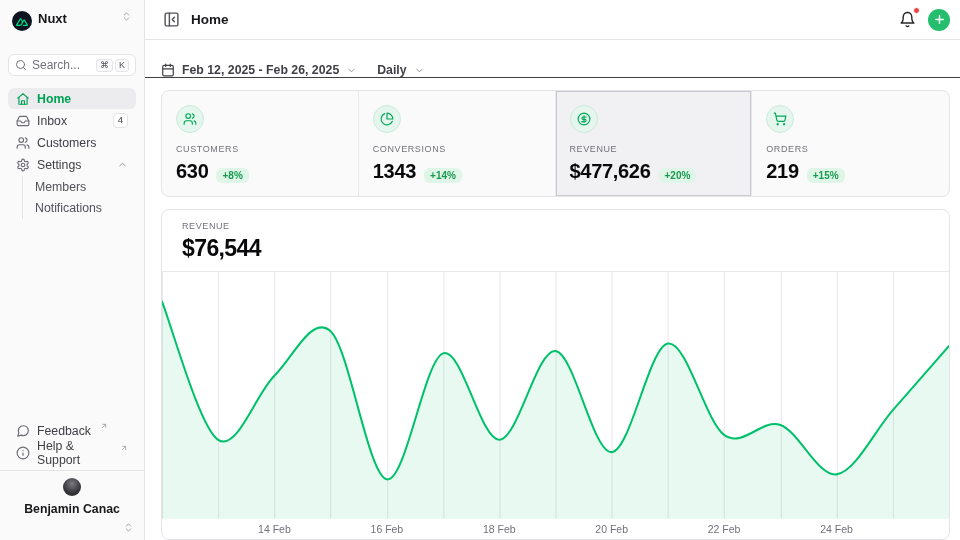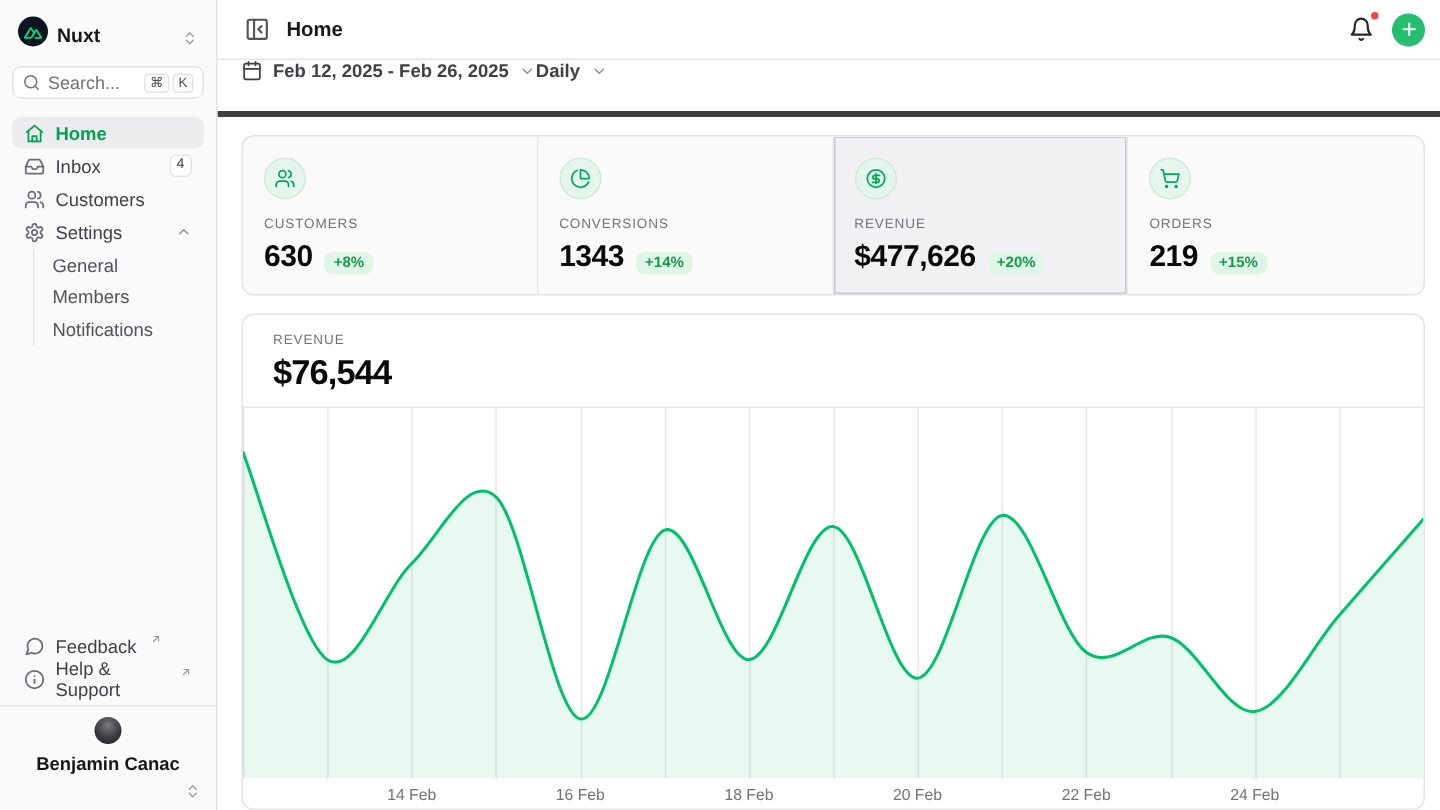--- a/index.html
+++ b/index.html
@@ -4,21 +4,21 @@
 <style>
   * { margin:0; padding:0; box-sizing:border-box; }
   html,body { width:960px; height:540px; overflow:hidden; }
   body { display:flex; font-family:"Liberation Sans", sans-serif; background:#fff; color:#18181B; }
   svg { display:block; }
   svg text { font-family:"Liberation Sans", sans-serif; }
 
   
   .sidebar { width:145px; min-width:145px; background:#FAFAFA; border-right:1px solid #E4E4E7;
              display:flex; flex-direction:column; padding:8px 8px 0; }
-  .ws-row { display:flex; align-items:flex-end; gap:6px; padding:3px 4px; border-radius:6px; margin-bottom:10px; cursor:pointer; }
+  .ws-row { display:flex; align-items:flex-start; gap:6px; padding:3px 4px; border-radius:6px; margin-bottom:20px; cursor:pointer; }
   .ws-logo { width:20px; height:20px; border-radius:50%; background:#0E1420; display:flex; align-items:center; justify-content:center; }
   .ws-name { font-size:13px; font-weight:700; color:#18181B; }
   .ml-auto { margin-left:auto; }
   .muted-ic { color:#9B9BA3; }
   .search { display:flex; align-items:center; gap:5px; border:1px solid #E4E4E7; background:#FFFFFF;
             border-radius:6px; padding:3px 6px; margin-bottom:12px; color:#71717A; font-size:12px; cursor:text; }
   .search kbd { font-family:"Liberation Sans",sans-serif; font-size:9px; color:#52525B; border:1px solid #E4E4E7;
                 background:#FAFAFA; border-radius:3px; padding:1px 3px; line-height:1; }
   .kbd-group { display:flex; gap:2px; margin-left:auto; }
   .nav-item { display:flex; align-items:center; gap:7px; padding:0 8px; height:21px; margin-bottom:1px;
@@ -42,21 +42,21 @@
   .main { flex:1; display:flex; flex-direction:column; overflow:hidden; }
   .topbar { height:40px; min-height:40px; border-bottom:1px solid #E4E4E7; display:flex; align-items:center; padding:0 10px 0 16px; gap:9px; }
   .icon-btn { background:none; border:none; display:flex; align-items:center; justify-content:center; color:#52525B; cursor:pointer; padding:2px; }
   .page-title { font-size:13.5px; font-weight:700; color:#18181B; }
   .topbar-right { margin-left:auto; display:flex; align-items:center; gap:10px; }
   .bell-wrap { position:relative; color:#27272A; }
   .bell-dot { position:absolute; top:-2px; right:-2px; width:7px; height:7px; border-radius:50%;
               background:#EF4444; border:1.5px solid #fff; }
   .plus-btn { width:22px; height:22px; border-radius:50%; border:none; background:#24BE6C; color:#fff;
               display:flex; align-items:center; justify-content:center; cursor:pointer; }
-  .toolbar { height:38px; min-height:38px; border-bottom:4px solid #404040; display:flex; align-items:flex-start; padding:0 16px; }
+  .toolbar { height:38px; min-height:38px; border-bottom:1px solid #404040; display:flex; align-items:flex-end; padding:0 16px; gap:20px; }
   .toolbar-btn { display:flex; align-items:center; gap:7px; font-size:12.3px; font-weight:600; color:#3F3F46;
                  background:none; border:none; cursor:pointer; font-family:inherit; }
   .chev { color:#8D8D95; display:flex; }
 
   .content { flex:1; padding:12px 10px 0 16px; display:flex; flex-direction:column; overflow:hidden; }
 
   
   .stats-grid { display:grid; grid-template-columns:repeat(4,1fr); border:1px solid #E4E4E7; border-radius:8px;
                 background:#FAFAFA; overflow:hidden; }
   .stat-card { padding:14px 14px 13px; border-right:1px solid #E8E8EA; cursor:pointer; }
@@ -151,23 +151,20 @@
           </svg>
       </span>
       <span>Settings</span>
       <span class="ml-auto chev">
         <svg width="11" height="11" viewBox="0 0 24 24" fill="none" stroke="currentColor" stroke-width="2" stroke-linecap="round" stroke-linejoin="round">
             <path d="m18 15-6-6-6 6"></path>
           </svg>
       </span>
     </div>
     <div class="subnav">
-      <div class="sub-item">
-          <span>General</span>
-        </div>
       <div class="sub-item">
           <span>Members</span>
         </div>
       <div class="sub-item">
           <span>Notifications</span>
         </div>
     </div>
   </nav>
 
   <div class="side-spacer"></div>

